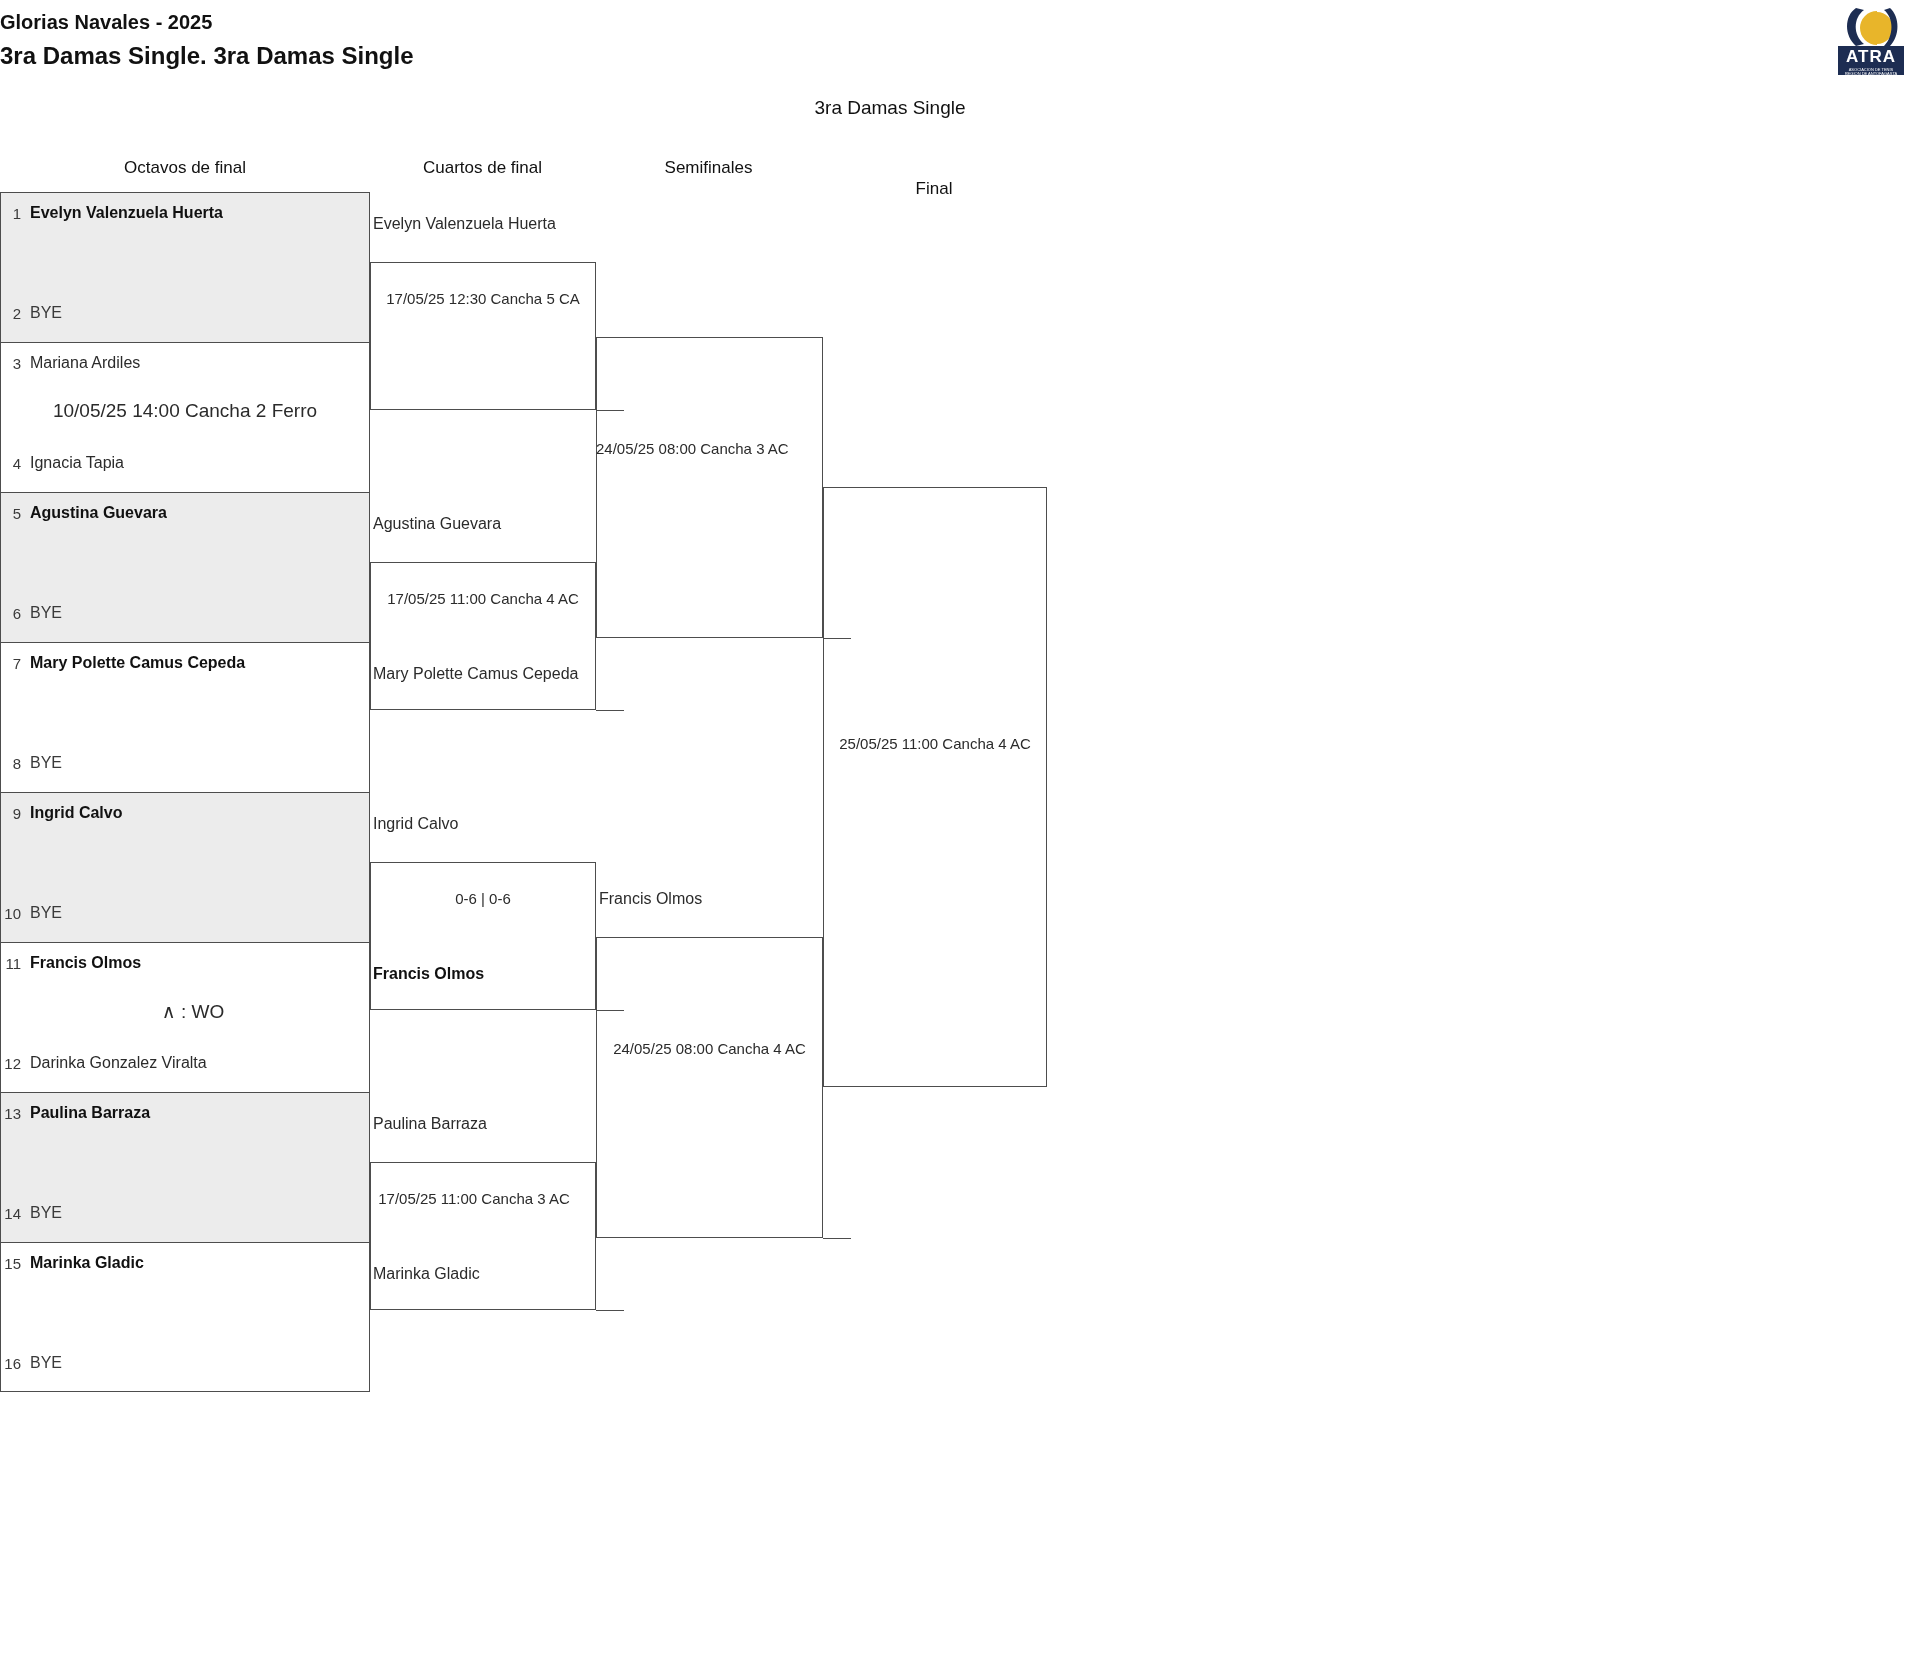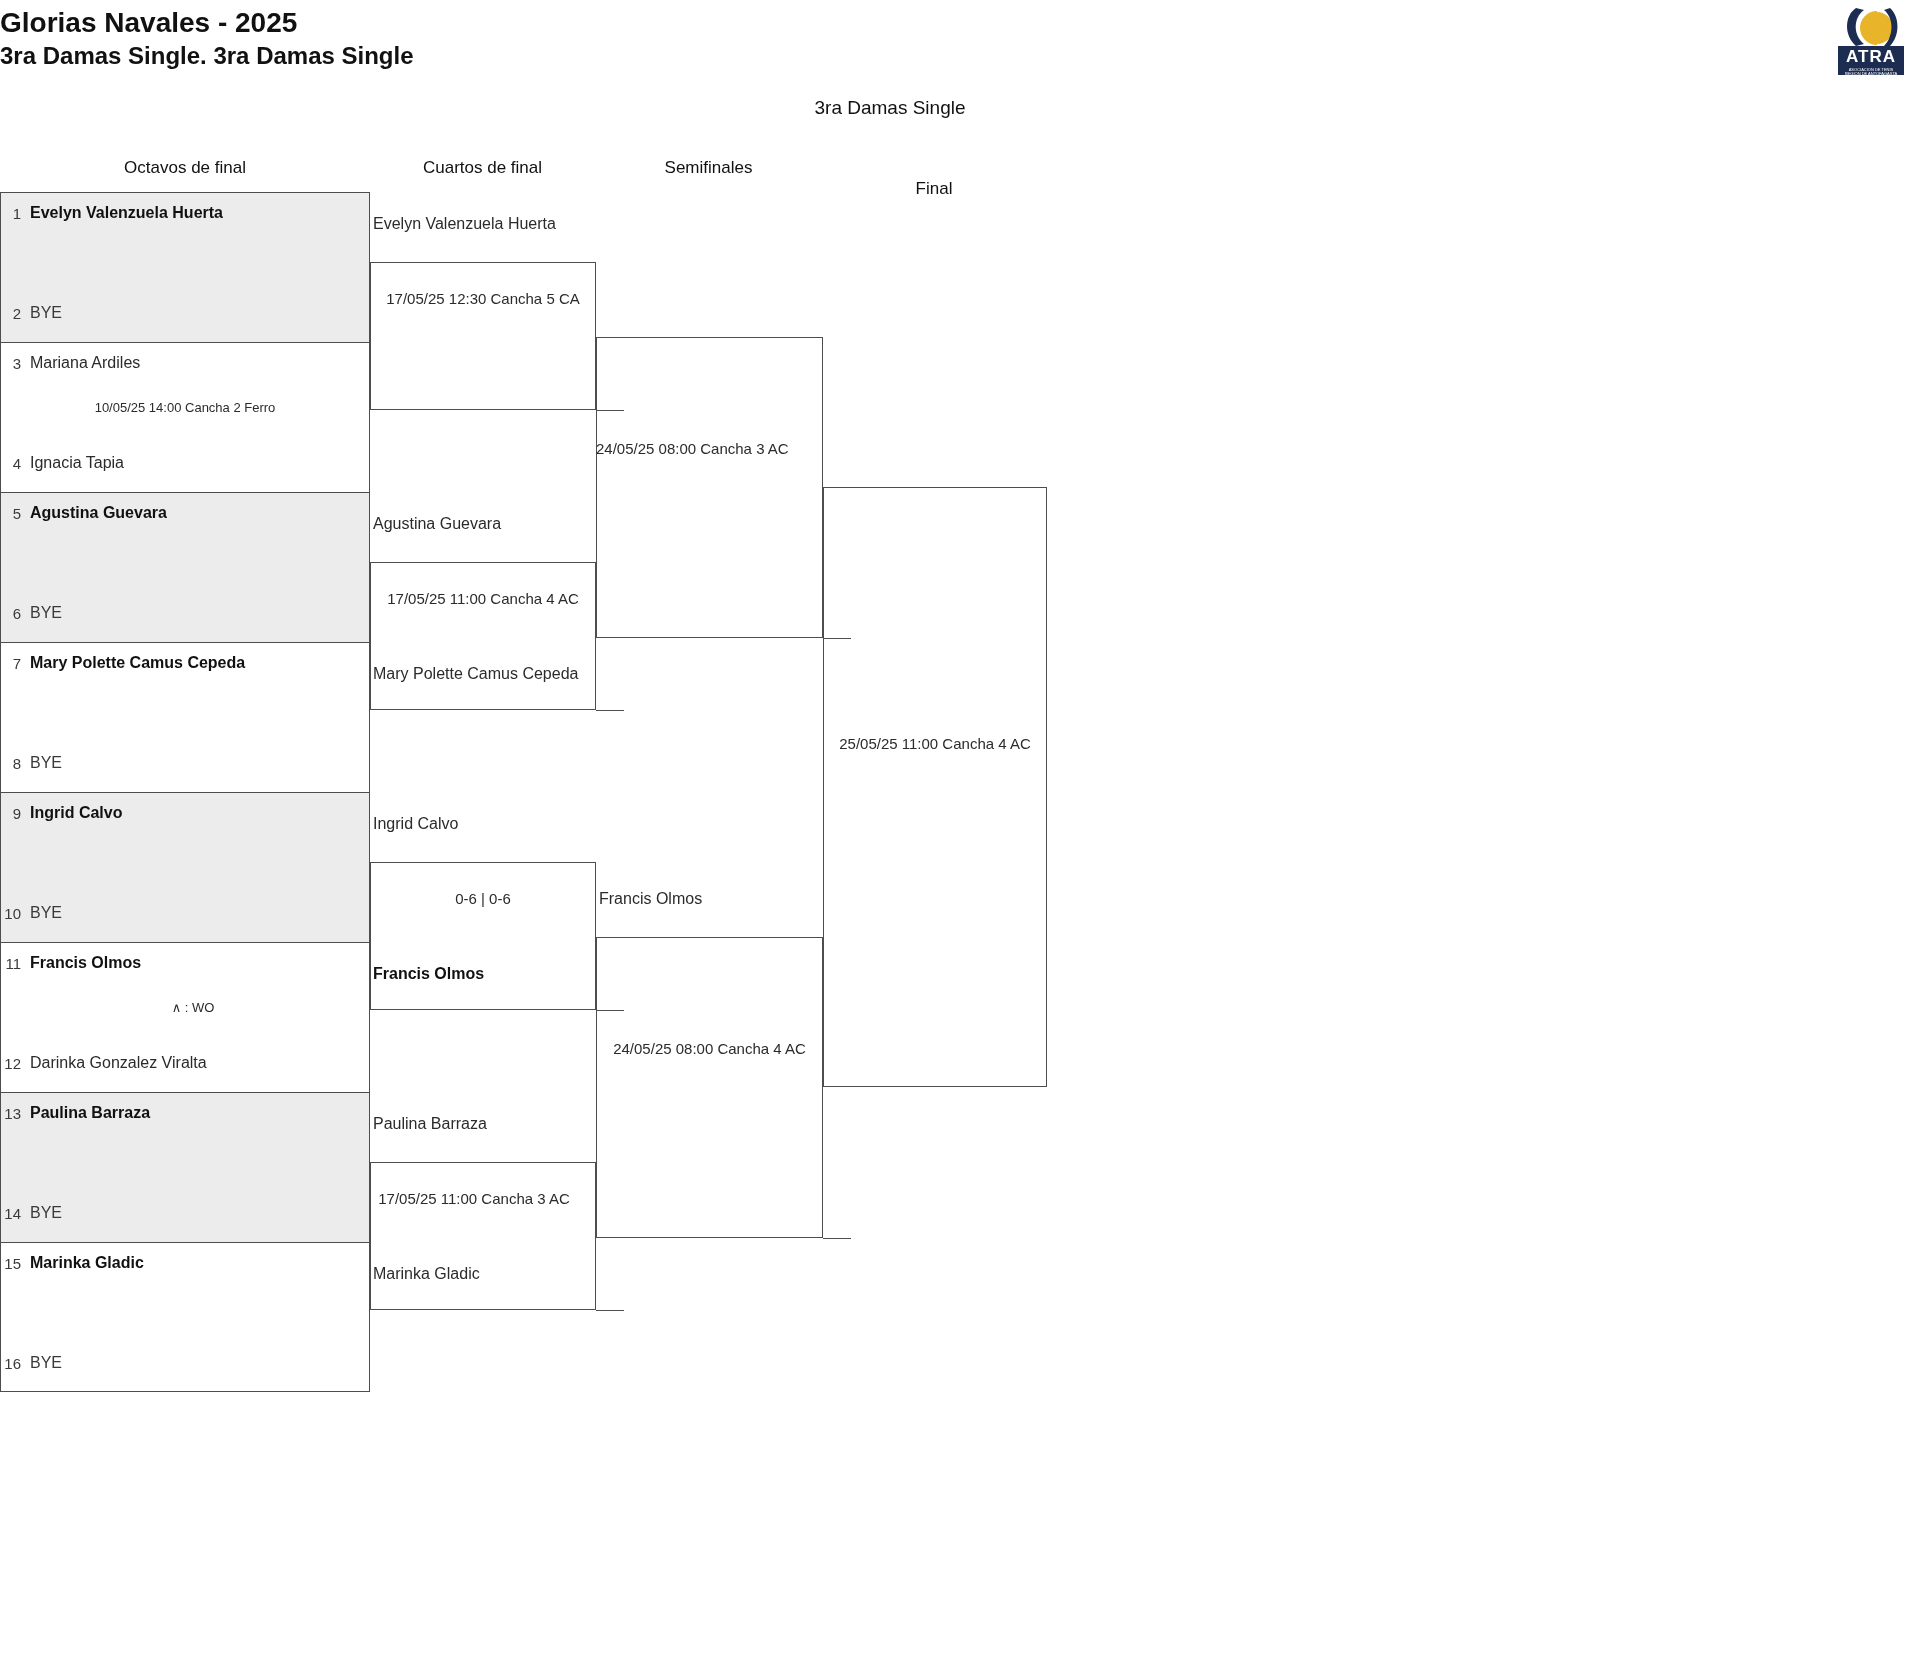--- a/index.html
+++ b/index.html
@@ -17,21 +17,21 @@
   }
 
   
   #tournament-header {
     position: absolute;
     left: 0px;
     top: 6px;
     width: 1000px;
   }
   #tournament-title {
-    font-size: 28px;
+    font-size: 20px;
     font-weight: bold;
     line-height: 33px;
     color: #111111;
     white-space: nowrap;
   }
   #tournament-category {
     font-size: 24px;
     font-weight: bold;
     line-height: 33px;
     color: #111111;
@@ -118,21 +118,21 @@
   .r1-name { white-space: nowrap; }
   .r1-name.winner { font-weight: bold; color: #111111; }
   .r1-name.bye { color: #3a3a3a; }
 
   
   .r1-note {
     position: absolute;
     left: 0px;
     width: 370px;
     text-align: center;
-    font-size: 13px;
+    font-size: 19px;
     color: #2b2b2b;
     white-space: nowrap;
   }
 
   
   .adv-name {
     position: absolute;
     font-size: 16px;
     color: #2b2b2b;
     white-space: nowrap;

